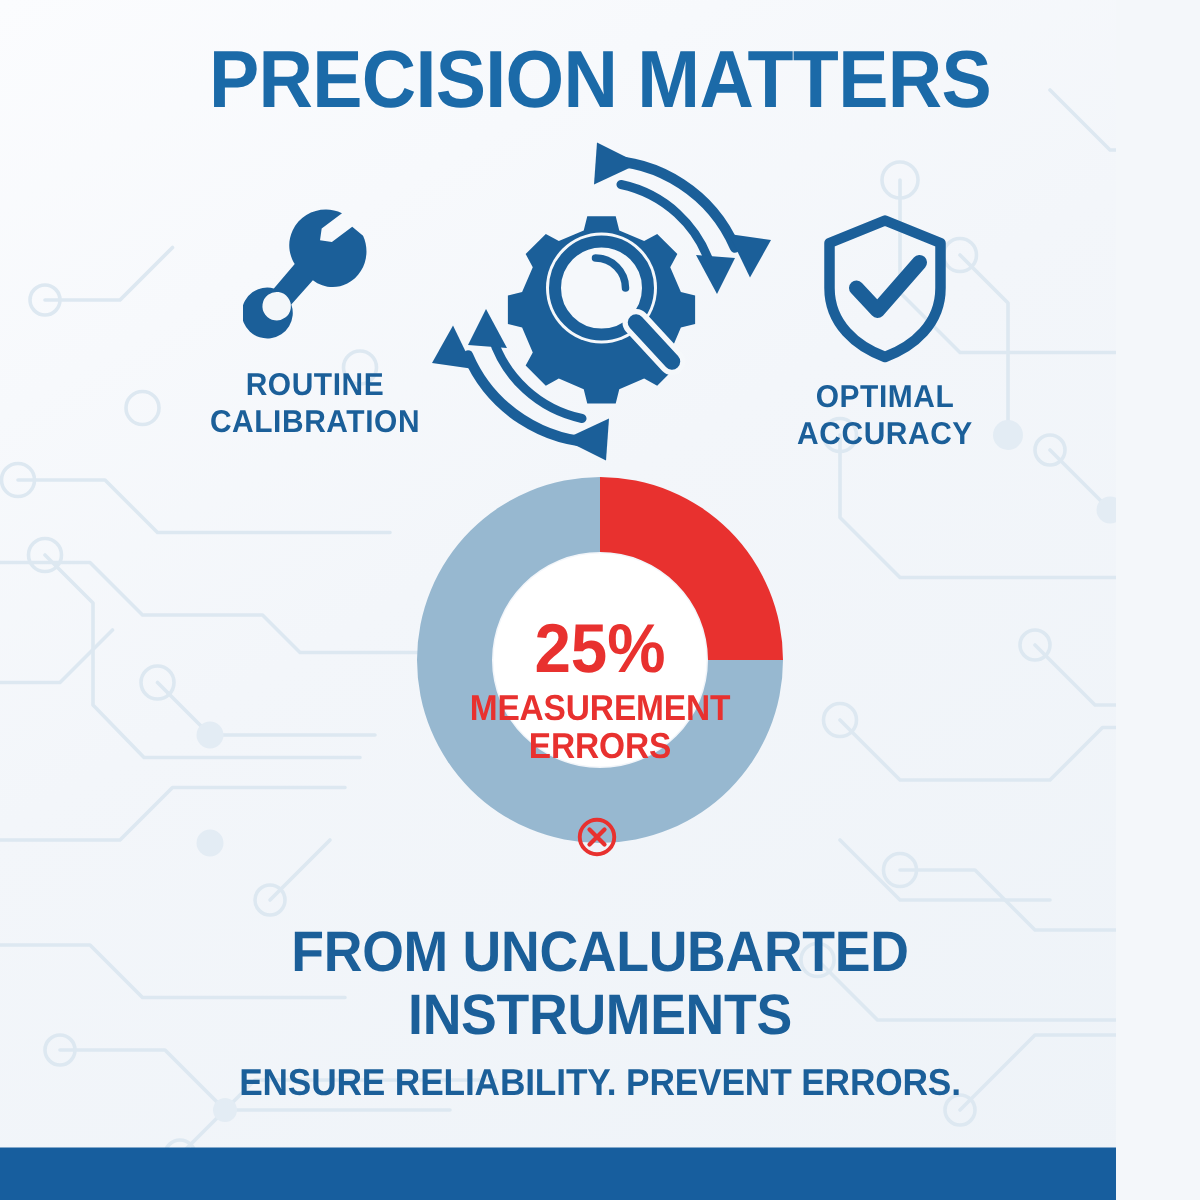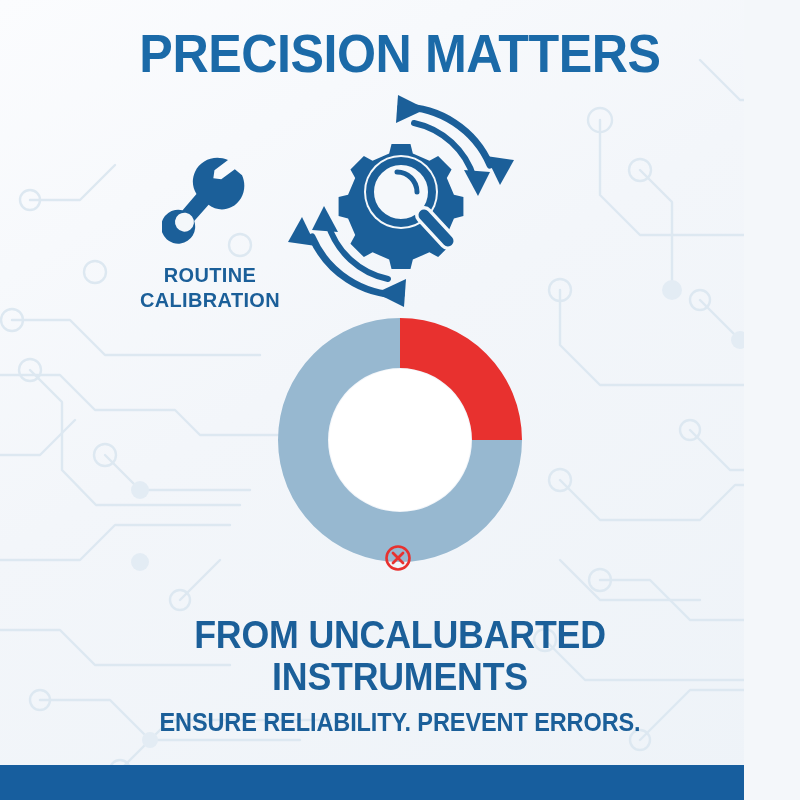--- a/index.html
+++ b/index.html
@@ -57,21 +57,21 @@
     line-height: 25px;
     font-weight: bold;
     letter-spacing: 0.4px;
     color: #1b5f99;
     font-family: "Liberation Sans Narrow", "Liberation Sans", sans-serif;
     transform: scaleX(0.95);
   }
 
   #feature-calibration {
     left: 92px;
-    top: 150px;
+    top: 132px;
     width: 236px;
   }
   #feature-accuracy {
     left: 472px;
     top: 140px;
     width: 236px;
   }
 
   .feature-icon {
     height: 104px;
@@ -296,37 +296,59 @@
 
     <g transform="translate(113,104)">
       <circle cx="0" cy="-4" r="37" fill="#f5f8fb"></circle>
       <circle cx="0" cy="-4" r="31" fill="none" stroke="#1b5f99" stroke-width="8"></circle>
       <path d="M -4 -24 A 20 20 0 0 1 16 -4" fill="none" stroke="#1b5f99" stroke-width="5" stroke-linecap="round"></path>
       <line x1="23" y1="19" x2="47" y2="45" stroke="#f5f8fb" stroke-width="18" stroke-linecap="round"></line>
       <line x1="23" y1="19" x2="47" y2="45" stroke="#1b5f99" stroke-width="11" stroke-linecap="round"></line>
     </g>
   </svg>
 
+  <div class="feature" id="feature-accuracy">
+    <div class="feature-icon">
+      <svg width="94" height="104" viewBox="0 0 94 104">
+        <path d="M 47 7 L 84 22 L 84 52
+                 C 84 76 66 91 47 98
+                 C 28 91 10 76 10 52
+                 L 10 22 Z" fill="none" stroke="#1b5f99" stroke-width="7" stroke-linejoin="round"></path>
+        <polyline points="28,52 42,67 70,35" fill="none" stroke="#1b5f99" stroke-width="10" stroke-linecap="round" stroke-linejoin="round"></polyline>
+      </svg>
+    </div>
+    <div class="feature-label">
+      <div>OPTIMAL</div>
+      <div>ACCURACY</div>
+    </div>
+  </div>
 
   <svg id="donut-wrap" viewBox="0 0 244 244">
 
     <path fill="#97b8d0" d="M 244 122
              A 122 122 0 1 1 122 0
              L 122 50
              A 72 72 0 1 0 194 122
              Z"></path>
 
     <path fill="#e8312f" d="M 122 0
              A 122 122 0 0 1 244 122
              L 194 122
              A 72 72 0 0 0 122 50
              Z"></path>
     <circle cx="122" cy="122" r="71" fill="#ffffff"></circle>
   </svg>
 
+  <div id="donut-center-text">
+    <div id="donut-percent">25%</div>
+    <div id="donut-caption">
+      <div>MEASUREMENT</div>
+      <div>ERRORS</div>
+    </div>
+  </div>
 
   <svg id="donut-x-icon" viewBox="0 0 28 28">
     <circle cx="14" cy="14" r="11.5" fill="none" stroke="#e8312f" stroke-width="2.6"></circle>
     <line x1="9" y1="9" x2="19" y2="19" stroke="#e8312f" stroke-width="2.8" stroke-linecap="round"></line>
     <line x1="19" y1="9" x2="9" y2="19" stroke="#e8312f" stroke-width="2.8" stroke-linecap="round"></line>
   </svg>
 
   <div id="subhead">
     <div>FROM UNCALUBARTED</div>
     <div>INSTRUMENTS</div>

